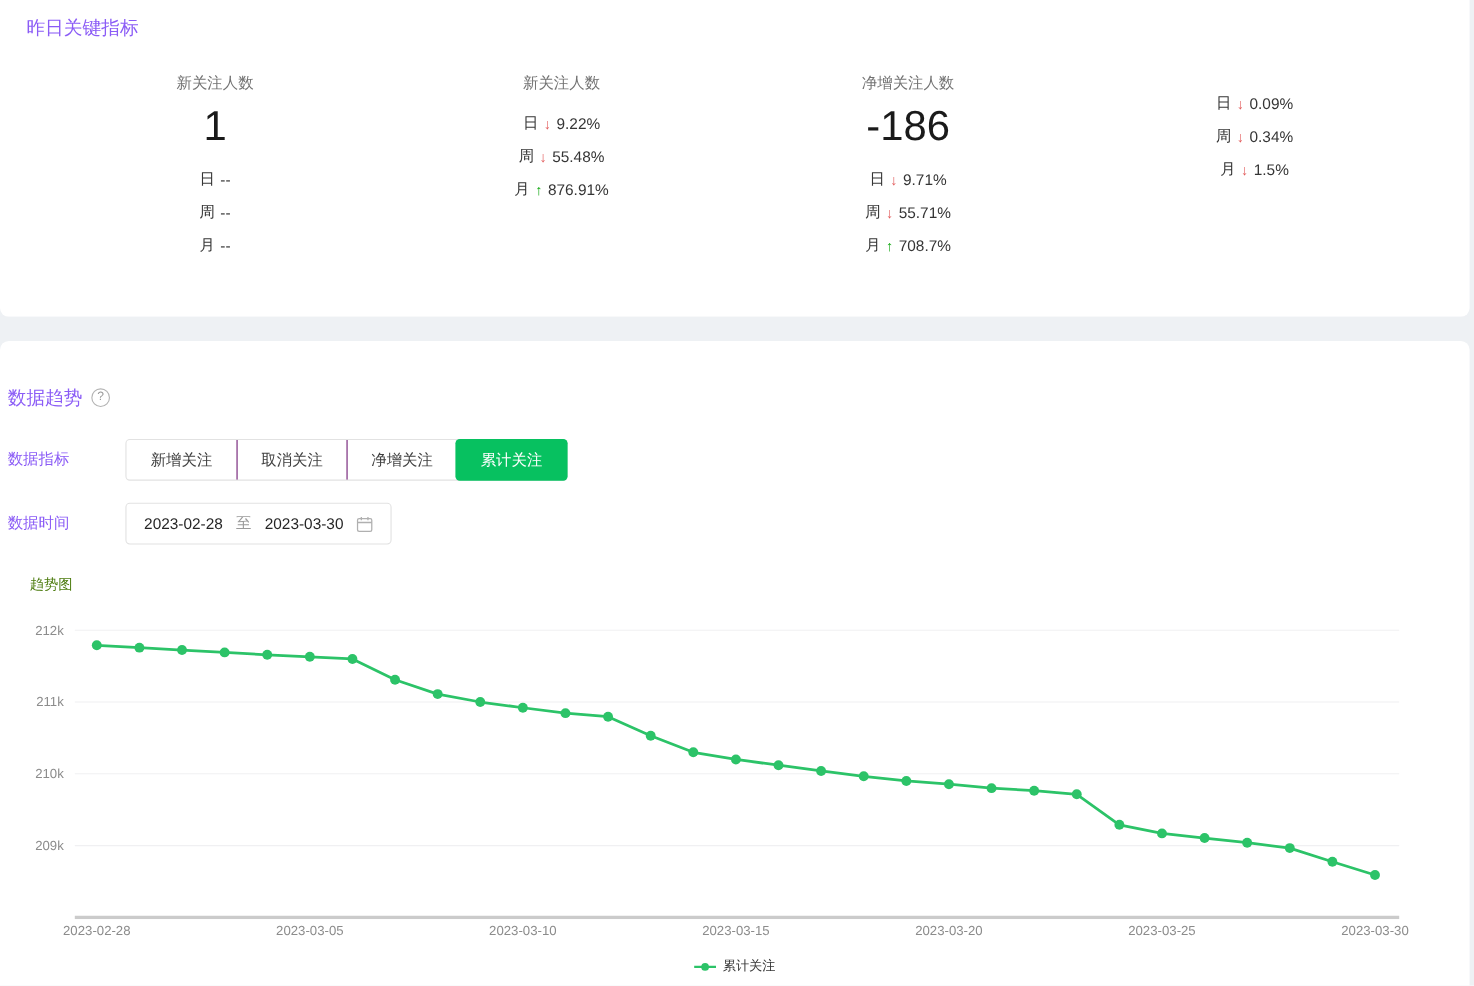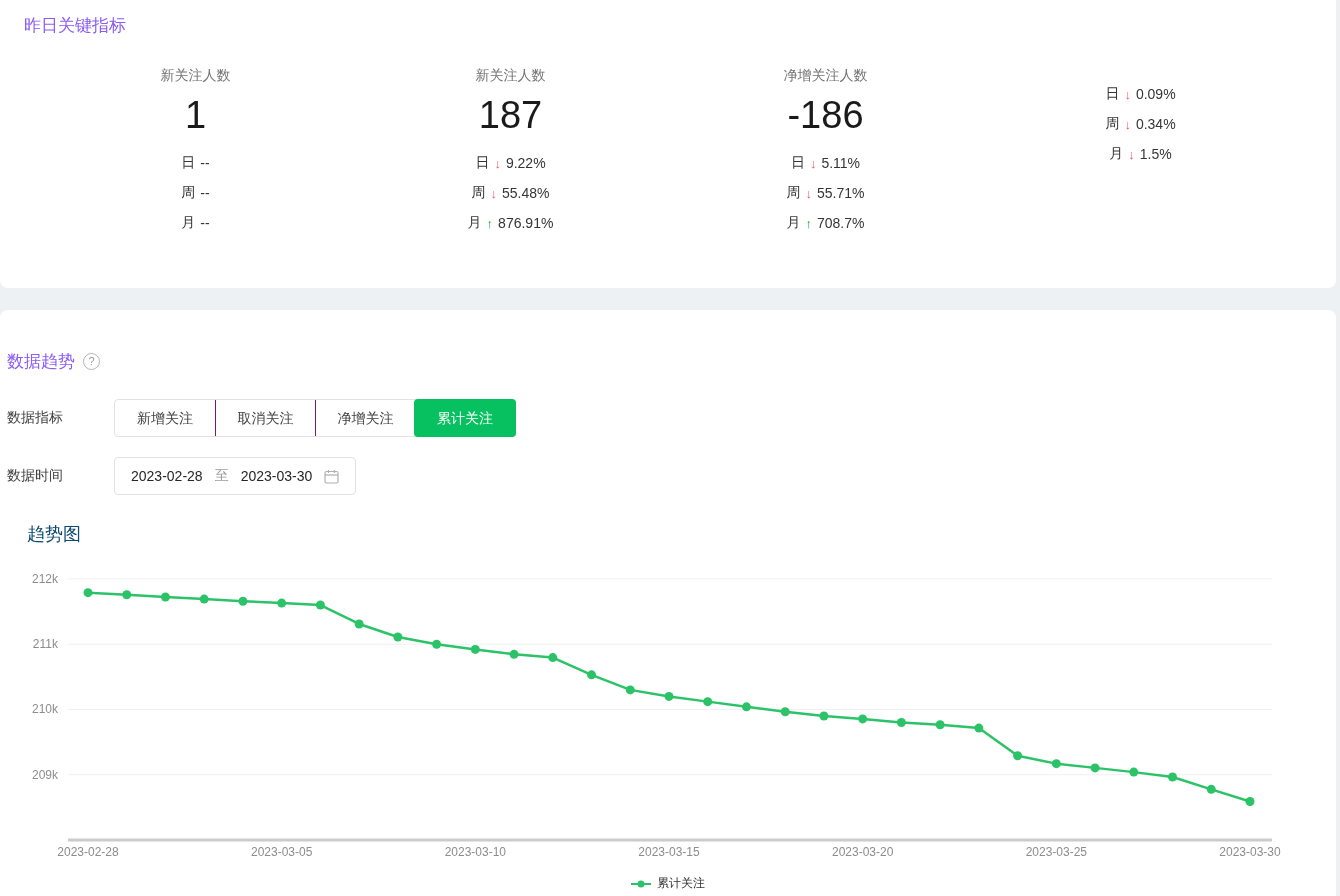--- a/index.html
+++ b/index.html
@@ -37,42 +37,42 @@
     padding:40px 7px 0;
   }
   .title-row { display:flex; align-items:center; gap:8px; }
   .help-icon {
     width:17px; height:17px; border:1px solid #b3b3b3; border-radius:50%;
     color:#9a9a9a; font-size:11px; line-height:15px; text-align:center;
     display:inline-block; cursor:pointer;
   }
   .control-row { display:flex; align-items:center; margin-top:26px; }
   .control-row + .control-row { margin-top:20px; }
-  .control-label { width:107px; font-size:14px; color:#404040; }
+  .control-label { width:107px; font-size:14px; color:#8b5cf6; }
 
   .tabs { display:flex; border:1px solid #e2e2e2; border-radius:4px; background:#fff; height:38px;justify-content:flex-end; }
   .tab {
     width:100px; height:36px; line-height:36px; text-align:center;
     font-size:14px; color:#404040; cursor:pointer; border-left:1px solid #701a75;
   }
   .tab:first-child { border-left:none; }
   .tab[data-active="true"] {
     background:#07c160; color:#fff; border-radius:4px; border-left:none;
     margin:-1px; height:38px; line-height:38px; width:102px;
   }
 
   .date-box {
     display:inline-flex; align-items:center; gap:12px; height:38px;
     border:1px solid #e2e2e2; border-radius:4px; padding:0 16px;
     font-size:14px; color:#262626; cursor:pointer;
   }
   .date-sep { color:#9a9a9a; }
   .cal-icon { display:inline-flex; color:#b0b0b0; }
 
-  .chart-title { margin-top:27px; margin-left:20px; font-size:18px; color:#0c4a6e; }
+  .chart-title { margin-top:27px; margin-left:20px; font-size:13px; color:#4d7c0f; }
   .chart-wrap { margin:11px -24px 0; }
   .legend { display:flex; justify-content:center; align-items:center; gap:6px; margin-top:14px; font-size:12px; color:#353535; }
 </style>
 </head>
 <body>
 
 <div class="page">
 
   <div class="card1">
     <div class="section-title">昨日关键指标</div>
@@ -92,21 +92,20 @@
           </div>
           <div class="metric-row">
             <span>月</span>
               <span>--</span>
           </div>
         </div>
       </div>
 
       <div class="metric-col">
         <div class="metric-label">新关注人数</div>
-        <div class="metric-value">187</div>
         <div class="metric-rows">
           <div class="metric-row">
             <span>日</span>
               <span class="arrow" data-trend="down">↓</span>
               <span>9.22%</span>
           </div>
           <div class="metric-row">
             <span>周</span>
               <span class="arrow" data-trend="down">↓</span>
               <span>55.48%</span>
@@ -119,21 +118,21 @@
         </div>
       </div>
 
       <div class="metric-col">
         <div class="metric-label">净增关注人数</div>
         <div class="metric-value">-186</div>
         <div class="metric-rows">
           <div class="metric-row">
             <span>日</span>
               <span class="arrow" data-trend="down">↓</span>
-              <span>5.11%</span>
+              <span>9.71%</span>
           </div>
           <div class="metric-row">
             <span>周</span>
               <span class="arrow" data-trend="down">↓</span>
               <span>55.71%</span>
           </div>
           <div class="metric-row">
             <span>月</span>
               <span class="arrow" data-trend="up">↑</span>
               <span>708.7%</span>

